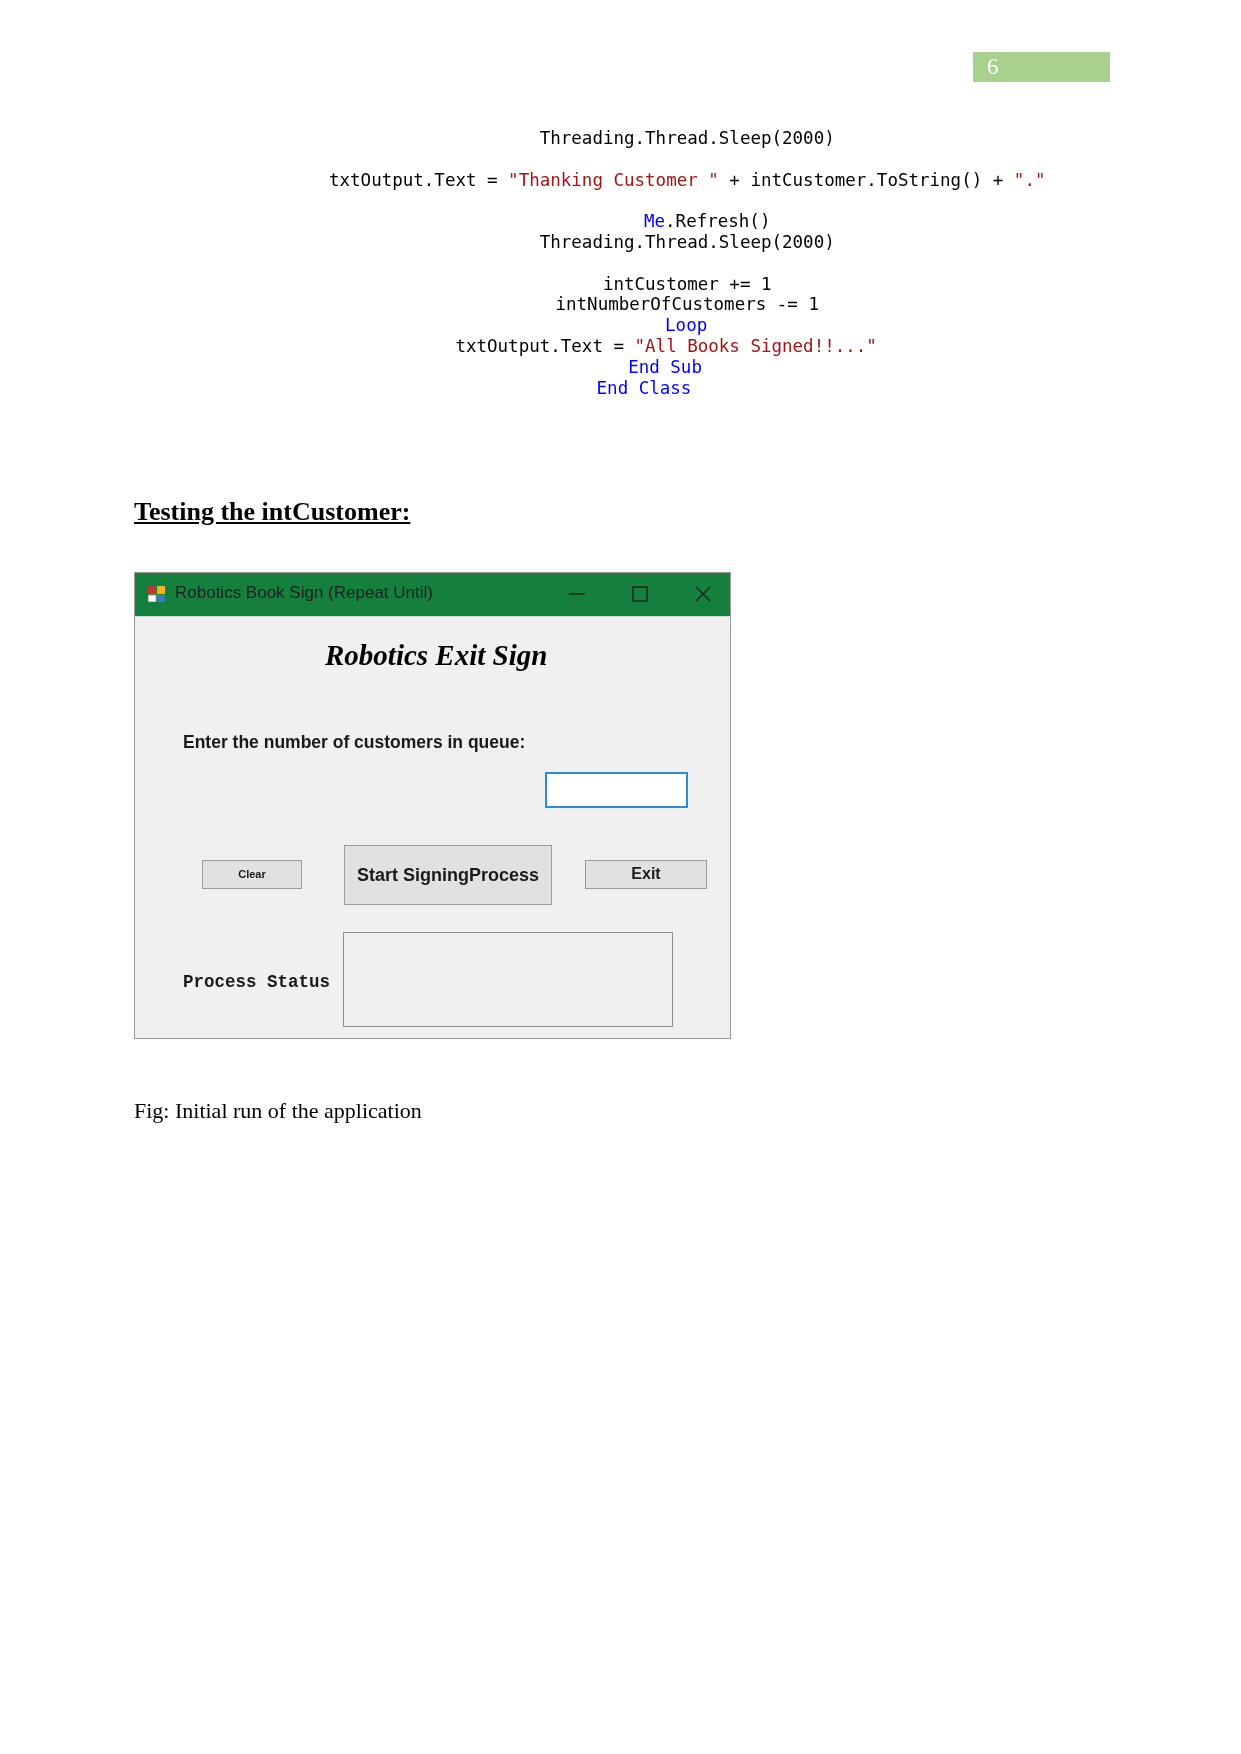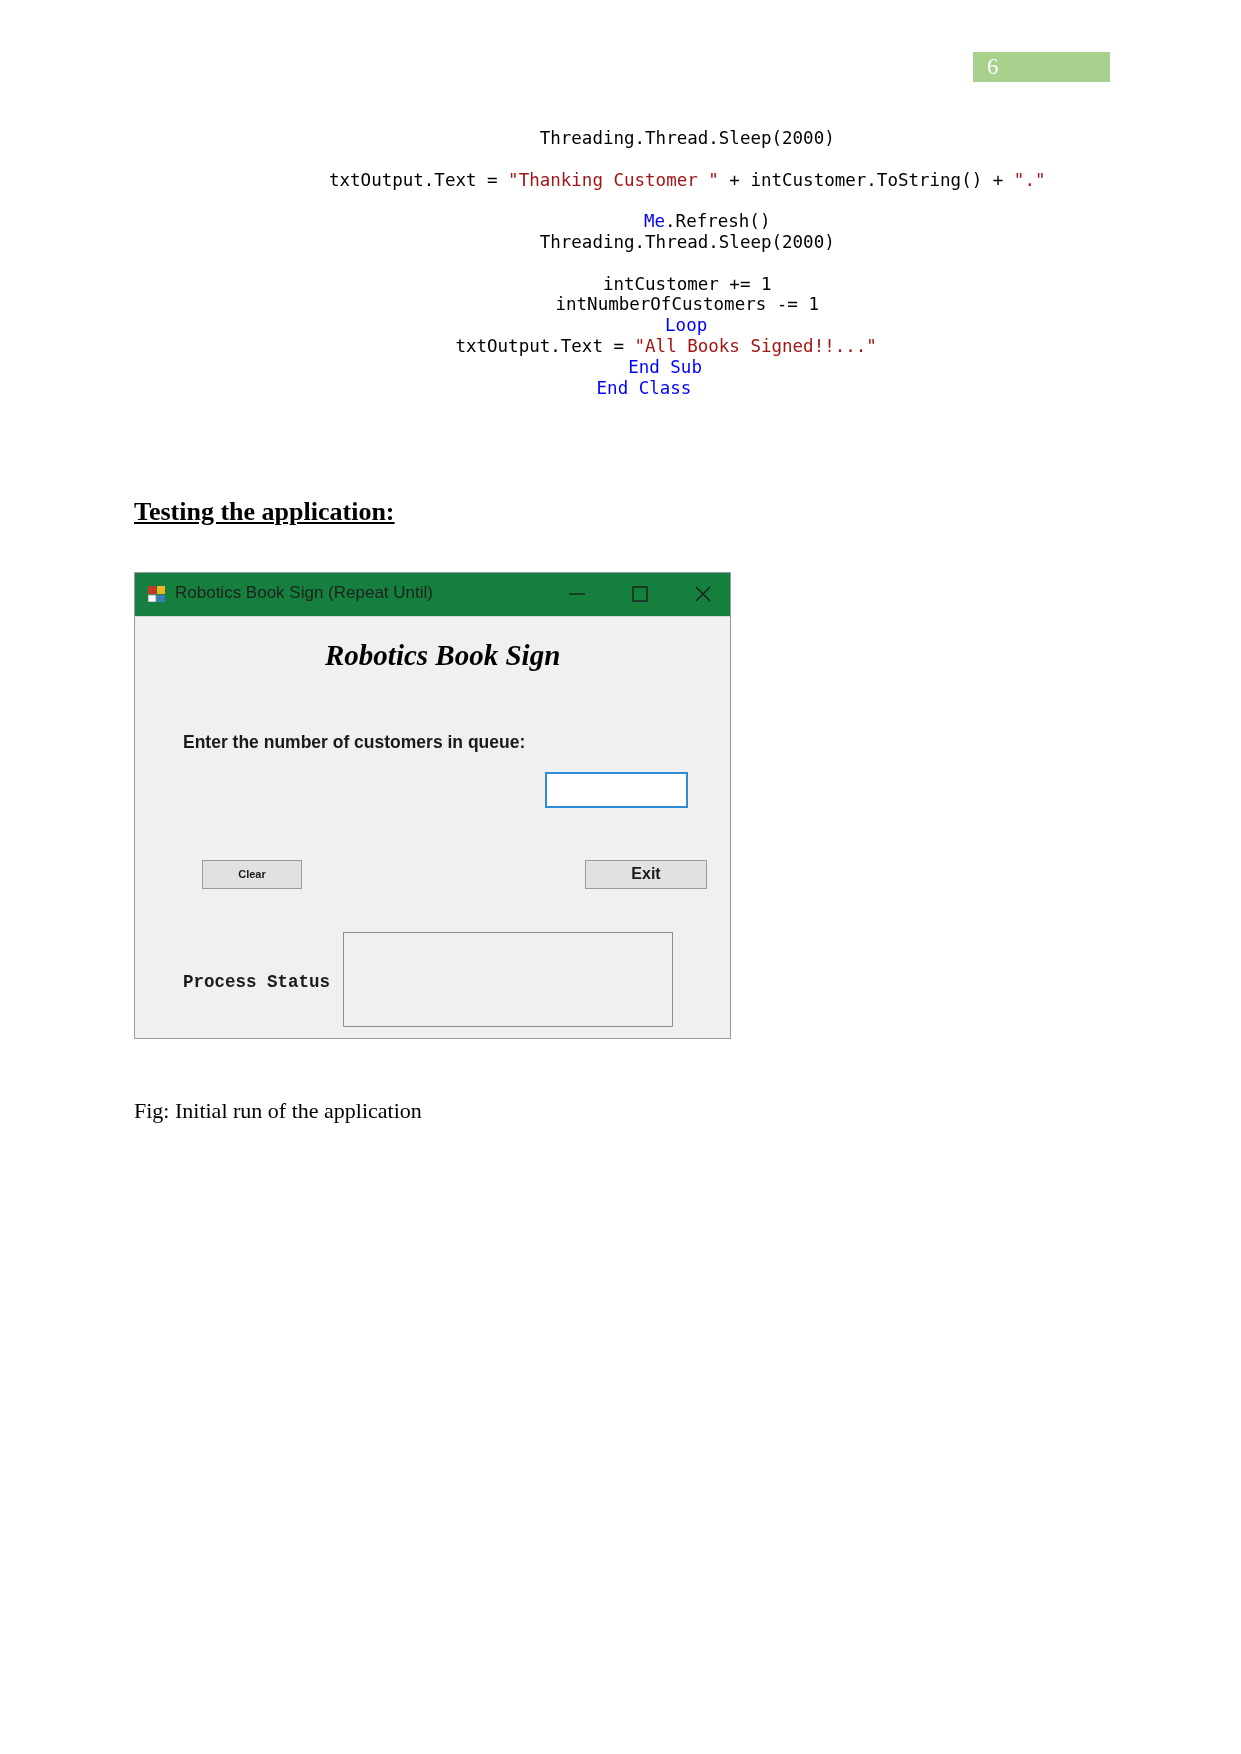--- a/index.html
+++ b/index.html
@@ -243,21 +243,21 @@
 <body>
 
 <div class="doc-header">
   <div class="page-badge">
     <span class="page-badge-num">6</span>
   </div>
 </div>
 
 <div class="code-block" id="code-block"><div class="code-line"><span class="plain">            Threading.Thread.Sleep(2000)</span></div><div class="code-line blank">&nbsp;</div><div class="code-line"><span class="plain">            txtOutput.Text = </span><span class="str">"Thanking Customer "</span><span class="plain"> + intCustomer.ToString() + </span><span class="str">"."</span></div><div class="code-line blank">&nbsp;</div><div class="code-line"><span class="kw">            Me</span><span class="plain">.Refresh()</span></div><div class="code-line"><span class="plain">            Threading.Thread.Sleep(2000)</span></div><div class="code-line blank">&nbsp;</div><div class="code-line"><span class="plain">            intCustomer += 1</span></div><div class="code-line"><span class="plain">            intNumberOfCustomers -= 1</span></div><div class="code-line"><span class="kw">        Loop</span></div><div class="code-line"><span class="plain">        txtOutput.Text = </span><span class="str">"All Books Signed!!..."</span></div><div class="code-line"><span class="kw">    End Sub</span></div><div class="code-line"><span class="kw">End Class</span></div></div>
 
-<div class="section-heading">Testing the application:</div>
+<div class="section-heading">Testing the intCustomer:</div>
 
 <div class="form-window">
 
   <div class="titlebar">
     <span class="titlebar-icon">
       <svg width="17" height="16" viewBox="0 0 17 16">
         <rect x="0" y="0" width="8" height="8" fill="#c0392b"></rect>
         <rect x="9" y="0" width="8" height="8" fill="#f0b323"></rect>
         <rect x="0" y="9" width="8" height="7" fill="#ffffff" stroke="#9a9a9a" stroke-width="1"></rect>
         <rect x="9" y="9" width="8" height="7" fill="#3a7bbf"></rect>
@@ -277,28 +277,33 @@
     </span>
     <span class="win-btn win-close">
       <svg width="20" height="16" viewBox="0 0 20 16">
         <line x1="3" y1="1" x2="17" y2="15" stroke="#1f1f1f" stroke-width="1.4"></line>
         <line x1="17" y1="1" x2="3" y2="15" stroke="#1f1f1f" stroke-width="1.4"></line>
       </svg>
     </span>
   </div>
 
   <div class="form-body">
-    <div class="form-title">Robotics Book Sign</div>
+    <div class="form-title">Robotics Exit Sign</div>
 
     <div class="form-label-prompt">Enter the number of customers in queue:</div>
 
     <div class="form-input"></div>
 
     <div class="btn3d btn-clear">Clear</div>
 
+    <div class="btn3d btn-start">
+      <span>Start Signing</span>
+        <br>
+      <span>Process</span>
+    </div>
 
     <div class="btn3d btn-exit">Exit</div>
 
     <div class="status-label">Process Status</div>
     <div class="status-box"></div>
   </div>
 </div>
 
 <div class="figure-caption">Fig: Initial run of the application</div>
 

